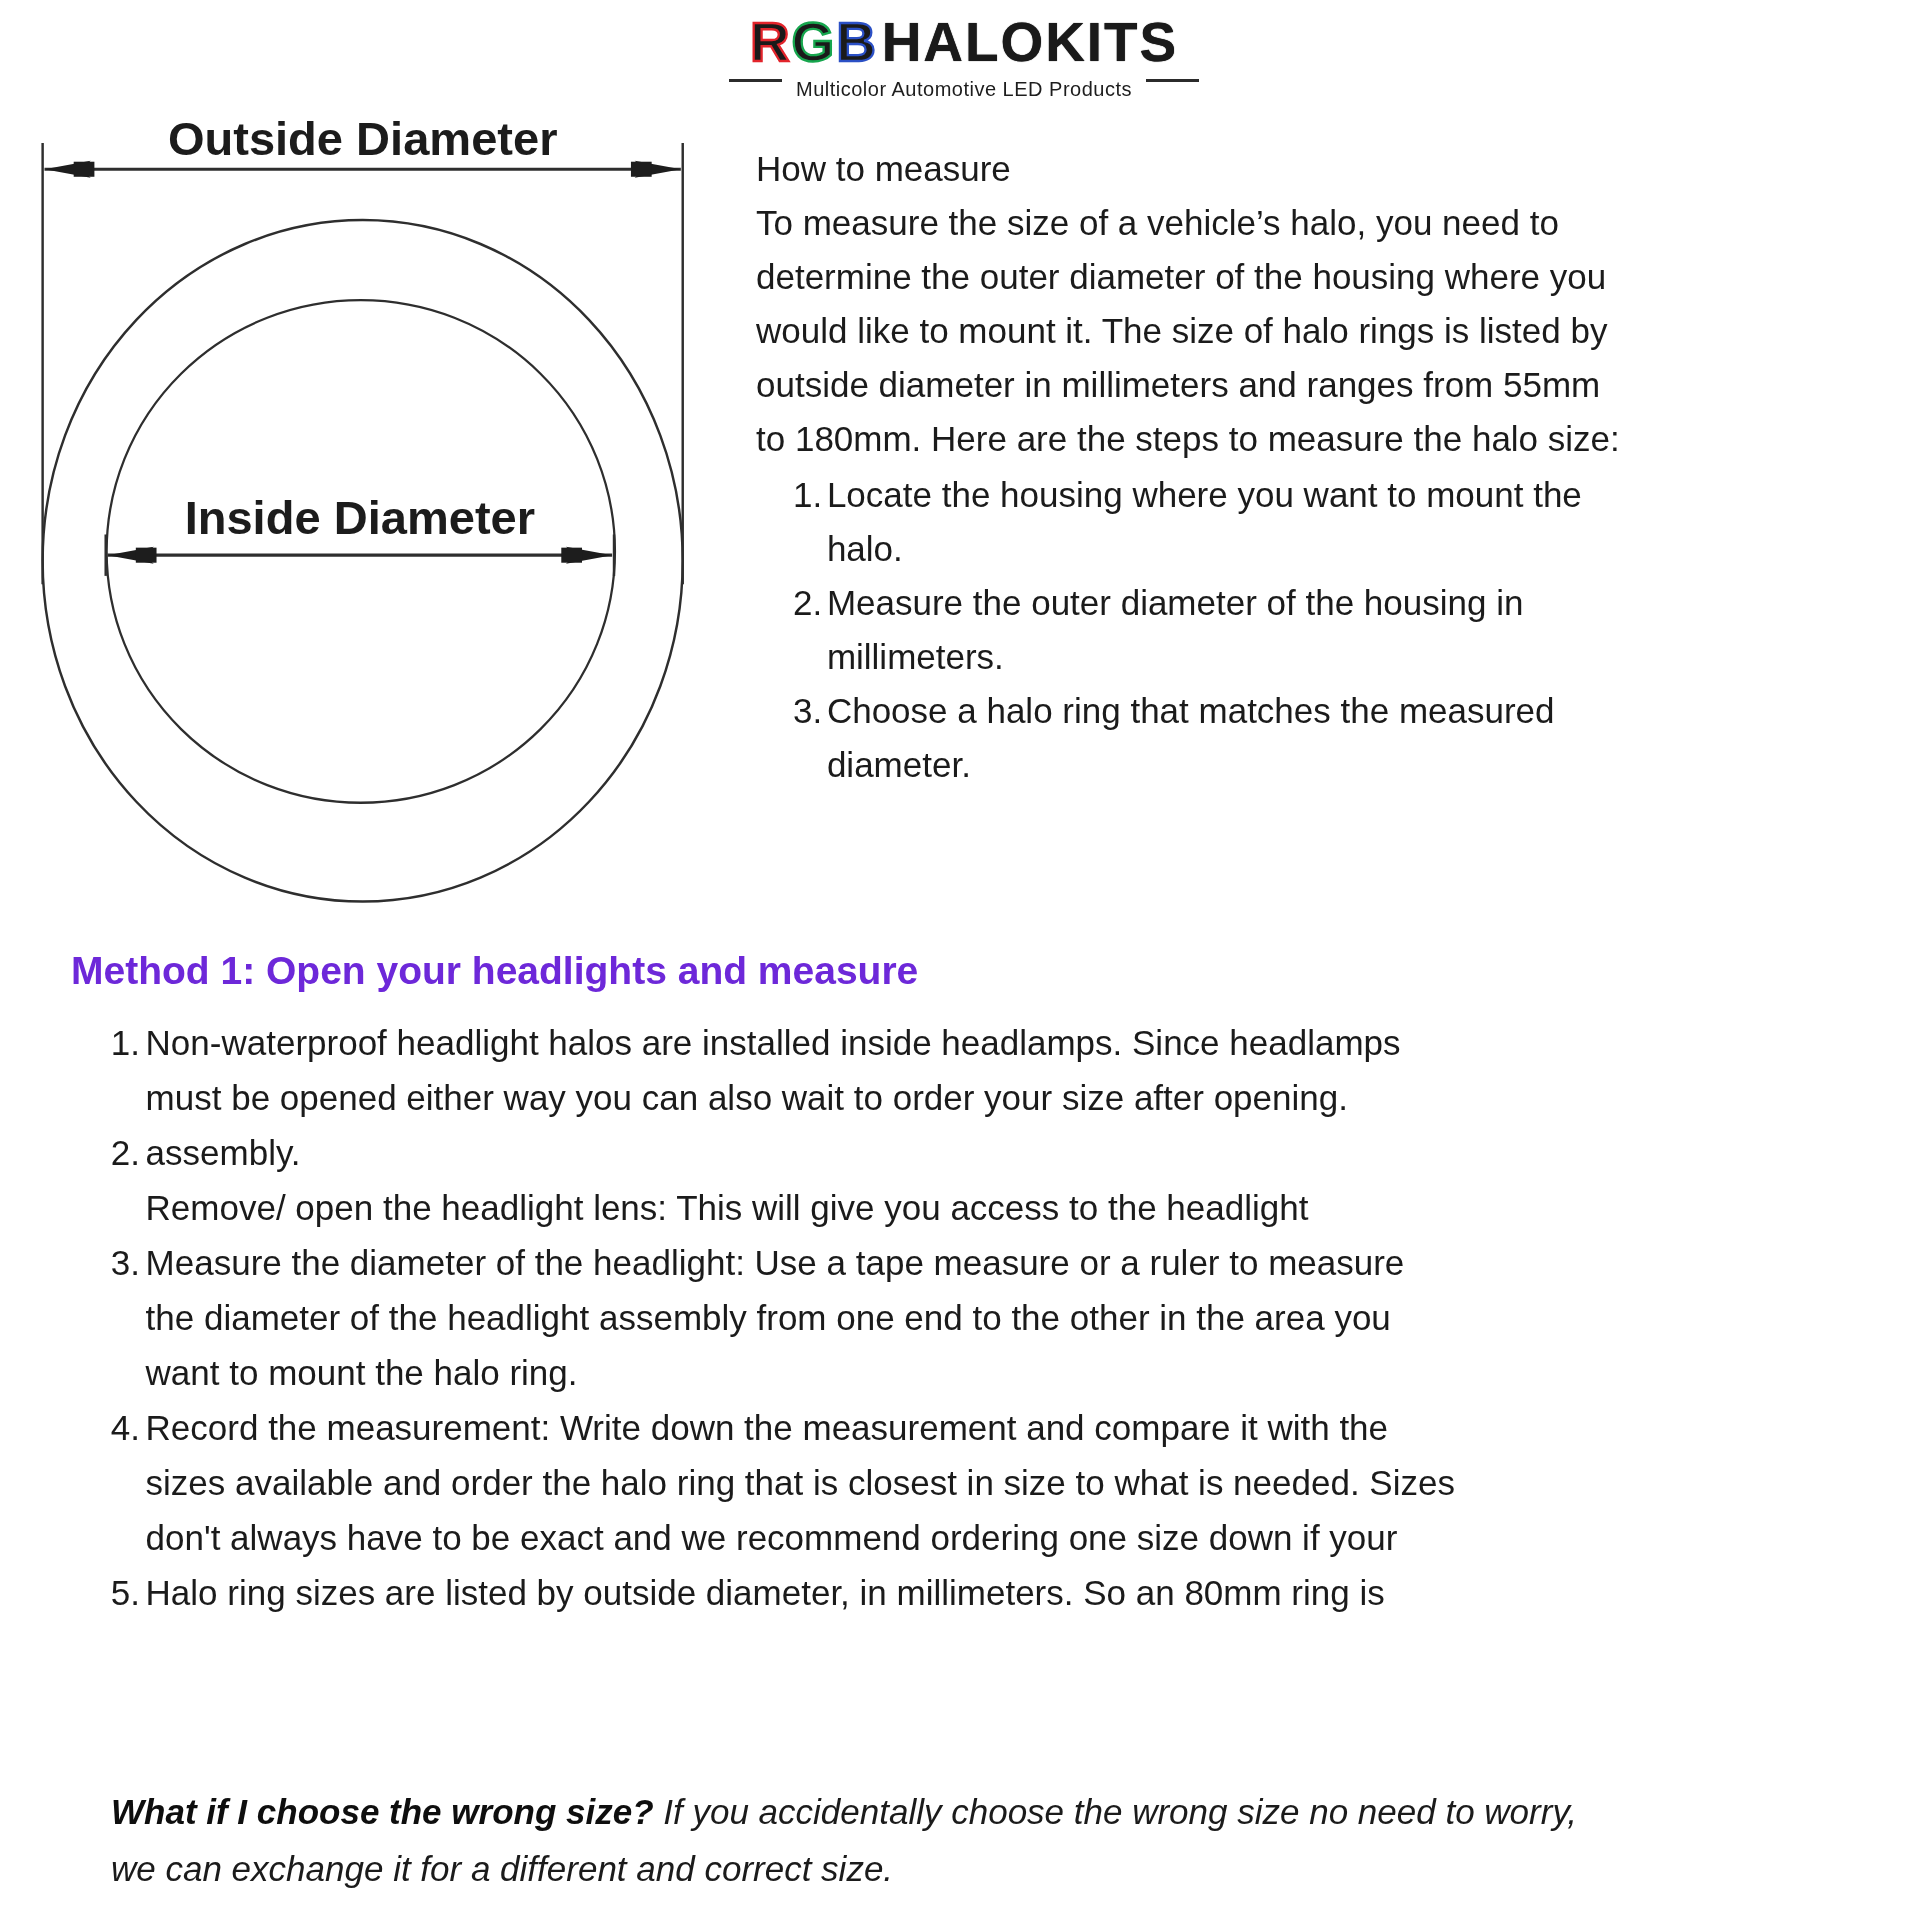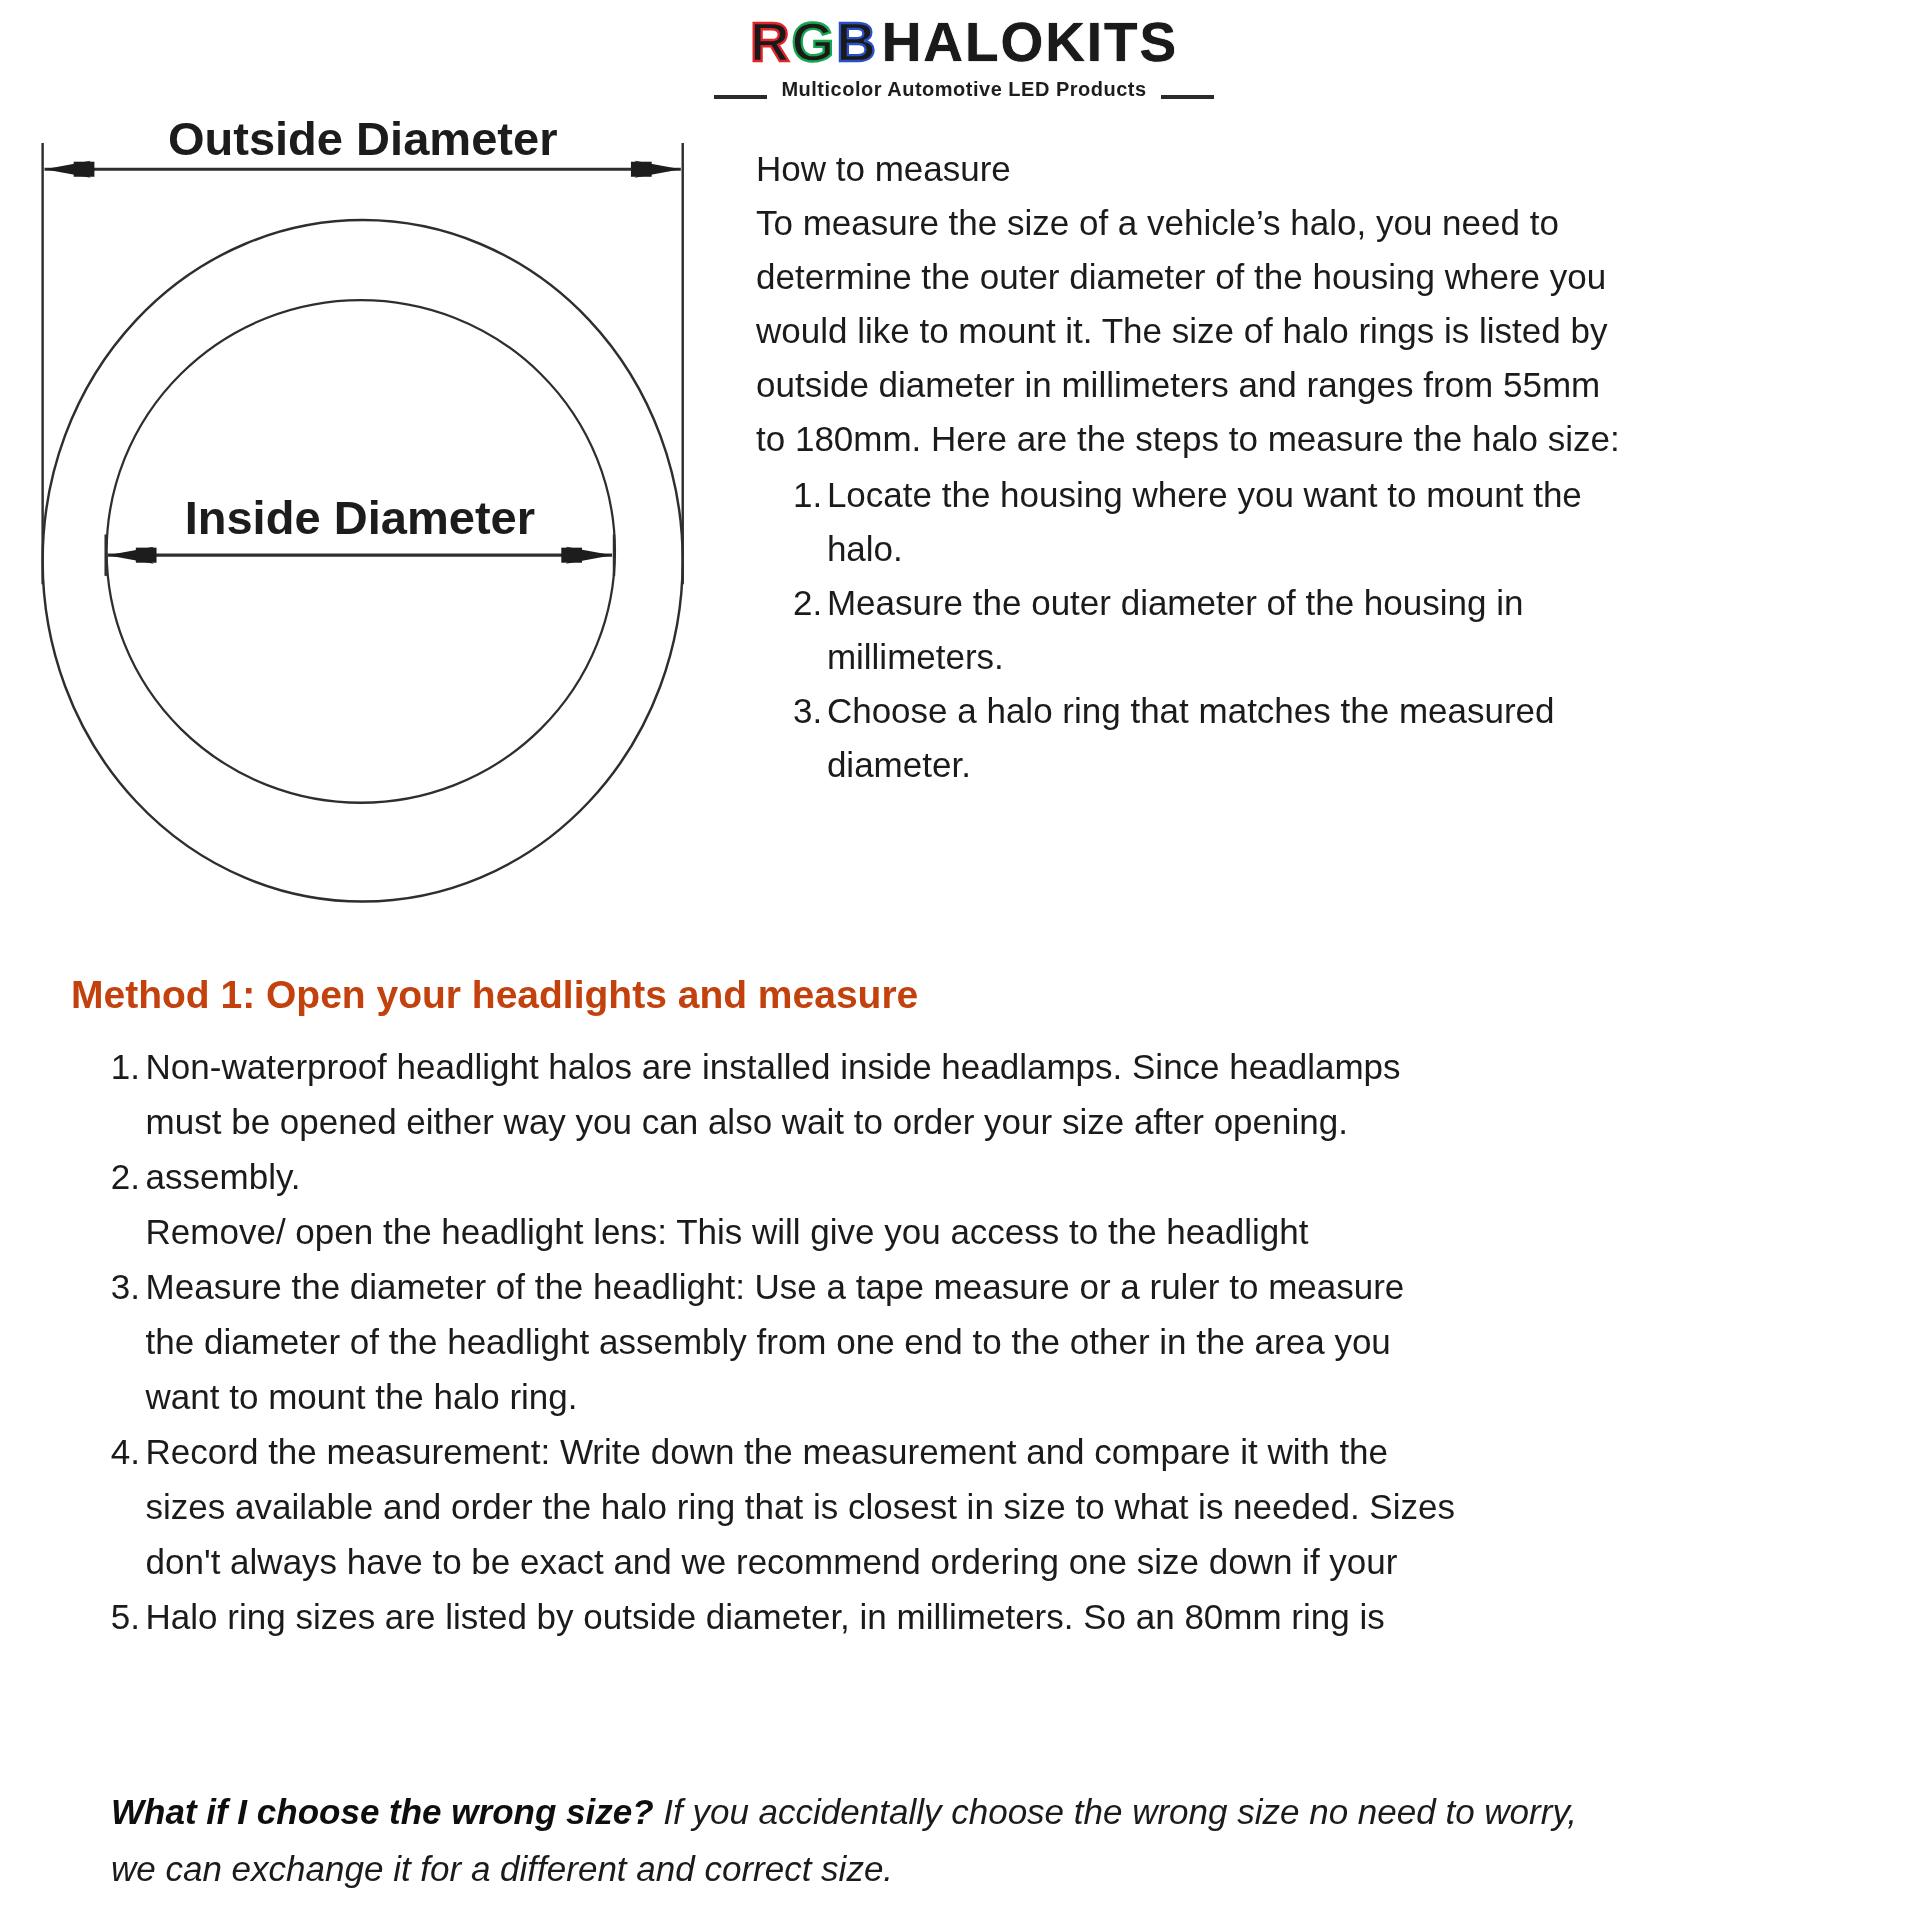--- a/index.html
+++ b/index.html
@@ -35,24 +35,24 @@
     color: #1a1a1a;
     line-height: 1;
   }
   .wm-r { -webkit-text-stroke: 2.3px #e2242b; text-stroke: 2.3px #e2242b; }
   .wm-g { -webkit-text-stroke: 2.3px #17a64e; text-stroke: 2.3px #17a64e; }
   .wm-b { -webkit-text-stroke: 2.3px #2b50c5; text-stroke: 2.3px #2b50c5; }
   .wm-rest { margin-left: 3.8px; text-shadow: 0 0 0.9px #000; }
   .tagline {
     margin-top: 8.5px;
     display: flex;
-    align-items: flex-end;
+    align-items: flex-start;
     gap: 14px;
     font-size: 20px;
-    font-weight: 700;
+    font-weight: 400;
     letter-spacing: 0.5px;
     color: #1d1d1d;
     line-height: 1;
   }
   .tagline-dash {
     width: 53px;
     height: 3.8px;
     background: #2b2b2b;
   }
 
@@ -96,22 +96,21 @@
     top: 949px;
     width: 1827px;
     font-size: 35px;
     line-height: 55px;
     color: #1b1b1b;
   }
   .method-heading {
     font-size: 39px;
     font-weight: 800;
     line-height: 43px;
-    color: #c2410c;
-    margin-top: 24px;
+    color: #6d28d9;
   }
   .method-steps { margin-top: 22.6px; padding-left: 35px; }
   .method-steps .num { flex: 0 0 34px; margin-right: 5.6px; }
 
   
   .footer-note {
     position: absolute;
     left: 71px;
     top: 1783px;
     width: 1798px;

